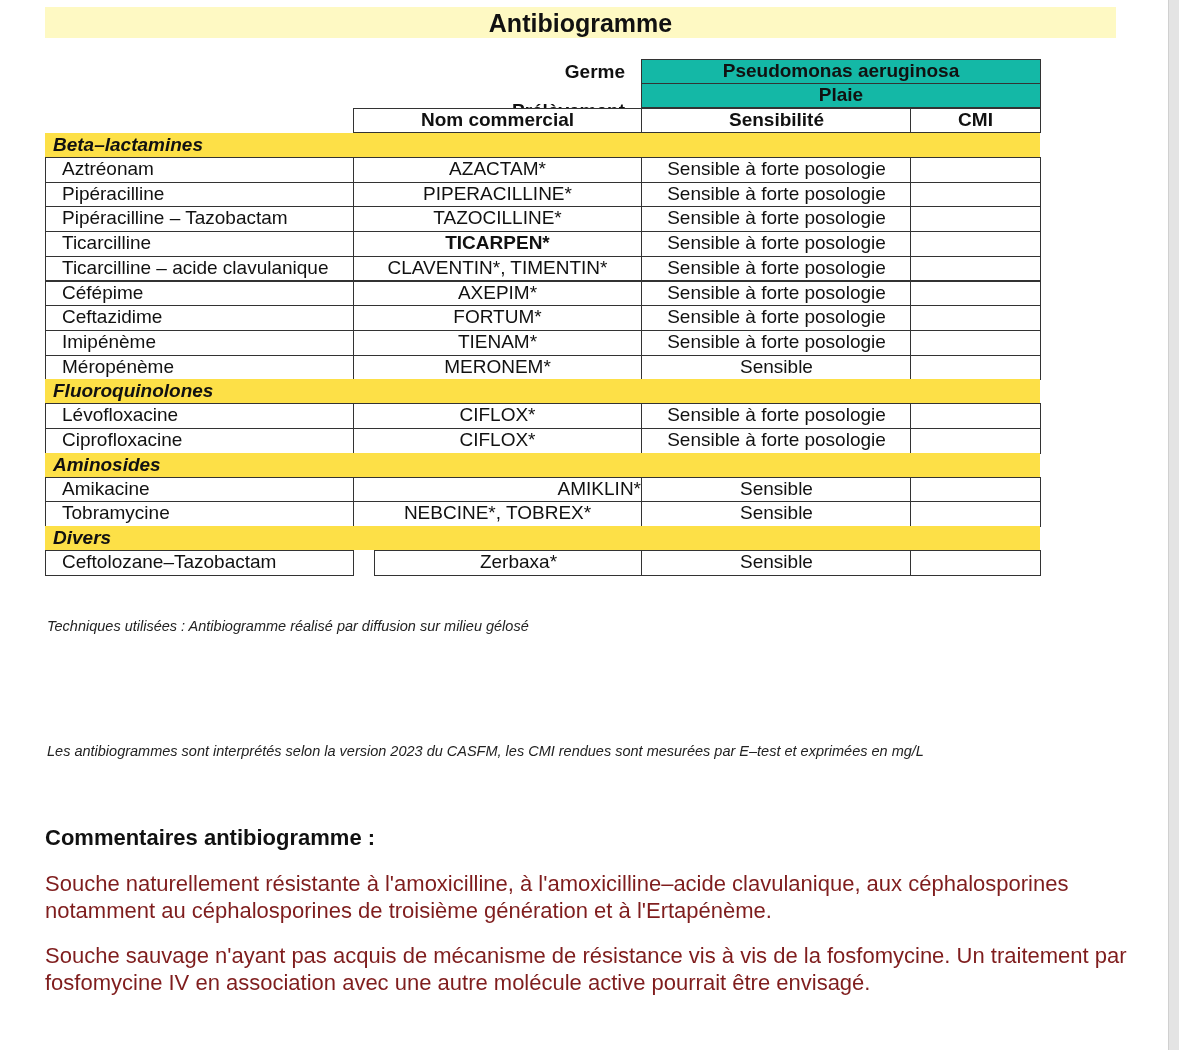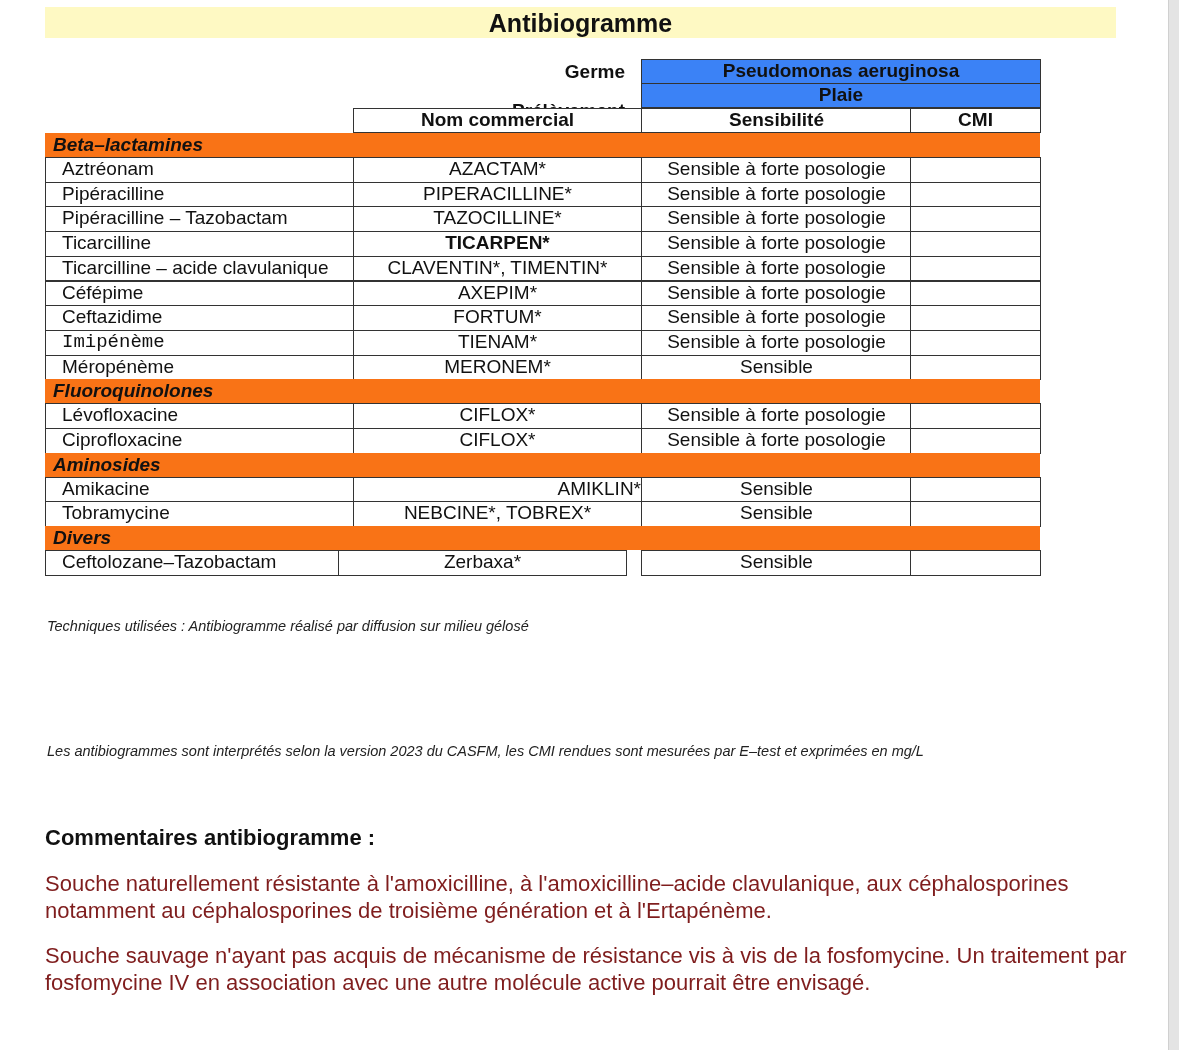--- a/index.html
+++ b/index.html
@@ -13,27 +13,27 @@
     background: #fef9c3;
     text-align: center; font-weight: bold; font-size: 25px; line-height: 33px;
   }
   .abs { position: absolute; }
   .lbl-right { text-align: right; font-weight: bold; font-size: 19px; }
   .cell {
     position: absolute; box-sizing: border-box;
     border: 1.5px solid #333; background: #fff;
     font-size: 19px; line-height: 22px; white-space: nowrap; overflow: hidden;
   }
-  .gray { background: #3b82f6; }
+  .gray { background: #14b8a6; }
   .bold { font-weight: bold; }
   .center { text-align: center; }
   .left-pad { padding-left: 16px; }
   .cat-band {
     position: absolute; left: 45px; width: 995px; height: 24px;
-    background: #f97316; box-sizing: border-box;
+    background: #fde047; box-sizing: border-box;
     font-weight: bold; font-style: italic; font-size: 19px; line-height: 24px;
     padding-left: 8px;
   }
   .note {
     position: absolute; left: 47px; font-style: italic; font-size: 14.5px; color: #222;
   }
   .comment-head {
     position: absolute; left: 45px; top: 825px; font-weight: bold; font-size: 22px;
   }
   .comment-p {
@@ -82,21 +82,21 @@
     <div class="cell center" style="left: 641px; top: 255.8px; width: 271px; height: 25.7px;">Sensible à forte posologie</div>
     <div class="cell center" style="left: 910px; top: 255.8px; width: 131px; height: 25.7px;"></div>
     <div class="cell left-pad" style="left: 45px; top: 280.5px; width: 309px; height: 25.7px;">Céfépime</div>
     <div class="cell center" style="left: 353px; top: 280.5px; width: 289px; height: 25.7px;">AXEPIM*</div>
     <div class="cell center" style="left: 641px; top: 280.5px; width: 271px; height: 25.7px;">Sensible à forte posologie</div>
     <div class="cell center" style="left: 910px; top: 280.5px; width: 131px; height: 25.7px;"></div>
     <div class="cell left-pad" style="left: 45px; top: 305.2px; width: 309px; height: 25.7px;">Ceftazidime</div>
     <div class="cell center" style="left: 353px; top: 305.2px; width: 289px; height: 25.7px;">FORTUM*</div>
     <div class="cell center" style="left: 641px; top: 305.2px; width: 271px; height: 25.7px;">Sensible à forte posologie</div>
     <div class="cell center" style="left: 910px; top: 305.2px; width: 131px; height: 25.7px;"></div>
-    <div class="cell left-pad" style="left: 45px; top: 329.9px; width: 309px; height: 25.7px; font-family: Liberation Mono, monospace;">Imipénème</div>
+    <div class="cell left-pad" style="left: 45px; top: 329.9px; width: 309px; height: 25.7px;">Imipénème</div>
     <div class="cell center" style="left: 353px; top: 329.9px; width: 289px; height: 25.7px;">TIENAM*</div>
     <div class="cell center" style="left: 641px; top: 329.9px; width: 271px; height: 25.7px;">Sensible à forte posologie</div>
     <div class="cell center" style="left: 910px; top: 329.9px; width: 131px; height: 25.7px;"></div>
     <div class="cell left-pad" style="left: 45px; top: 354.6px; width: 309px; height: 25.7px;">Méropénème</div>
     <div class="cell center" style="left: 353px; top: 354.6px; width: 289px; height: 25.7px;">MERONEM*</div>
     <div class="cell center" style="left: 641px; top: 354.6px; width: 271px; height: 25.7px;">Sensible</div>
     <div class="cell center" style="left: 910px; top: 354.6px; width: 131px; height: 25.7px;"></div>
     <div class="cat-band" style="top: 379.3px;">Fluoroquinolones</div>
     <div class="cell left-pad" style="left: 45px; top: 403.3px; width: 309px; height: 25.7px;">Lévofloxacine</div>
     <div class="cell center" style="left: 353px; top: 403.3px; width: 289px; height: 25.7px;">CIFLOX*</div>
@@ -110,21 +110,21 @@
     <div class="cell left-pad" style="left: 45px; top: 476.7px; width: 309px; height: 25.7px;">Amikacine</div>
     <div class="cell center" style="left: 353px; top: 476.7px; width: 289px; height: 25.7px; text-align: right;">AMIKLIN*</div>
     <div class="cell center" style="left: 641px; top: 476.7px; width: 271px; height: 25.7px;">Sensible</div>
     <div class="cell center" style="left: 910px; top: 476.7px; width: 131px; height: 25.7px;"></div>
     <div class="cell left-pad" style="left: 45px; top: 501.4px; width: 309px; height: 25.7px;">Tobramycine</div>
     <div class="cell center" style="left: 353px; top: 501.4px; width: 289px; height: 25.7px;">NEBCINE*, TOBREX*</div>
     <div class="cell center" style="left: 641px; top: 501.4px; width: 271px; height: 25.7px;">Sensible</div>
     <div class="cell center" style="left: 910px; top: 501.4px; width: 131px; height: 25.7px;"></div>
     <div class="cat-band" style="top: 526.1px;">Divers</div>
     <div class="cell left-pad" style="left: 45px; top: 550.1px; width: 309px; height: 25.7px;">Ceftolozane–Tazobactam</div>
-    <div class="cell center" style="left: 338px; top: 550.1px; width: 289px; height: 25.7px;">Zerbaxa*</div>
+    <div class="cell center" style="left: 374px; top: 550.1px; width: 289px; height: 25.7px;">Zerbaxa*</div>
     <div class="cell center" style="left: 641px; top: 550.1px; width: 271px; height: 25.7px;">Sensible</div>
     <div class="cell center" style="left: 910px; top: 550.1px; width: 131px; height: 25.7px;"></div>
   </div>
 
 <div class="note" style="top:618px;">Techniques utilisées : Antibiogramme réalisé par diffusion sur milieu gélosé</div>
 <div class="note" style="top:743px;">Les antibiogrammes sont interprétés selon la version 2023 du CASFM, les CMI rendues sont mesurées par E–test et exprimées en mg/L</div>
 
 <div class="comment-head">Commentaires antibiogramme :</div>
 <div class="comment-p" style="top:870px;">Souche naturellement résistante à l'amoxicilline, à l'amoxicilline–acide clavulanique, aux céphalosporines notamment au céphalosporines de troisième génération et à l'Ertapénème.</div>
 <div class="comment-p" style="top:942px;">Souche sauvage n'ayant pas acquis de mécanisme de résistance vis à vis de la fosfomycine. Un traitement par  fosfomycine IV en association avec une autre molécule active pourrait être envisagé.</div>

